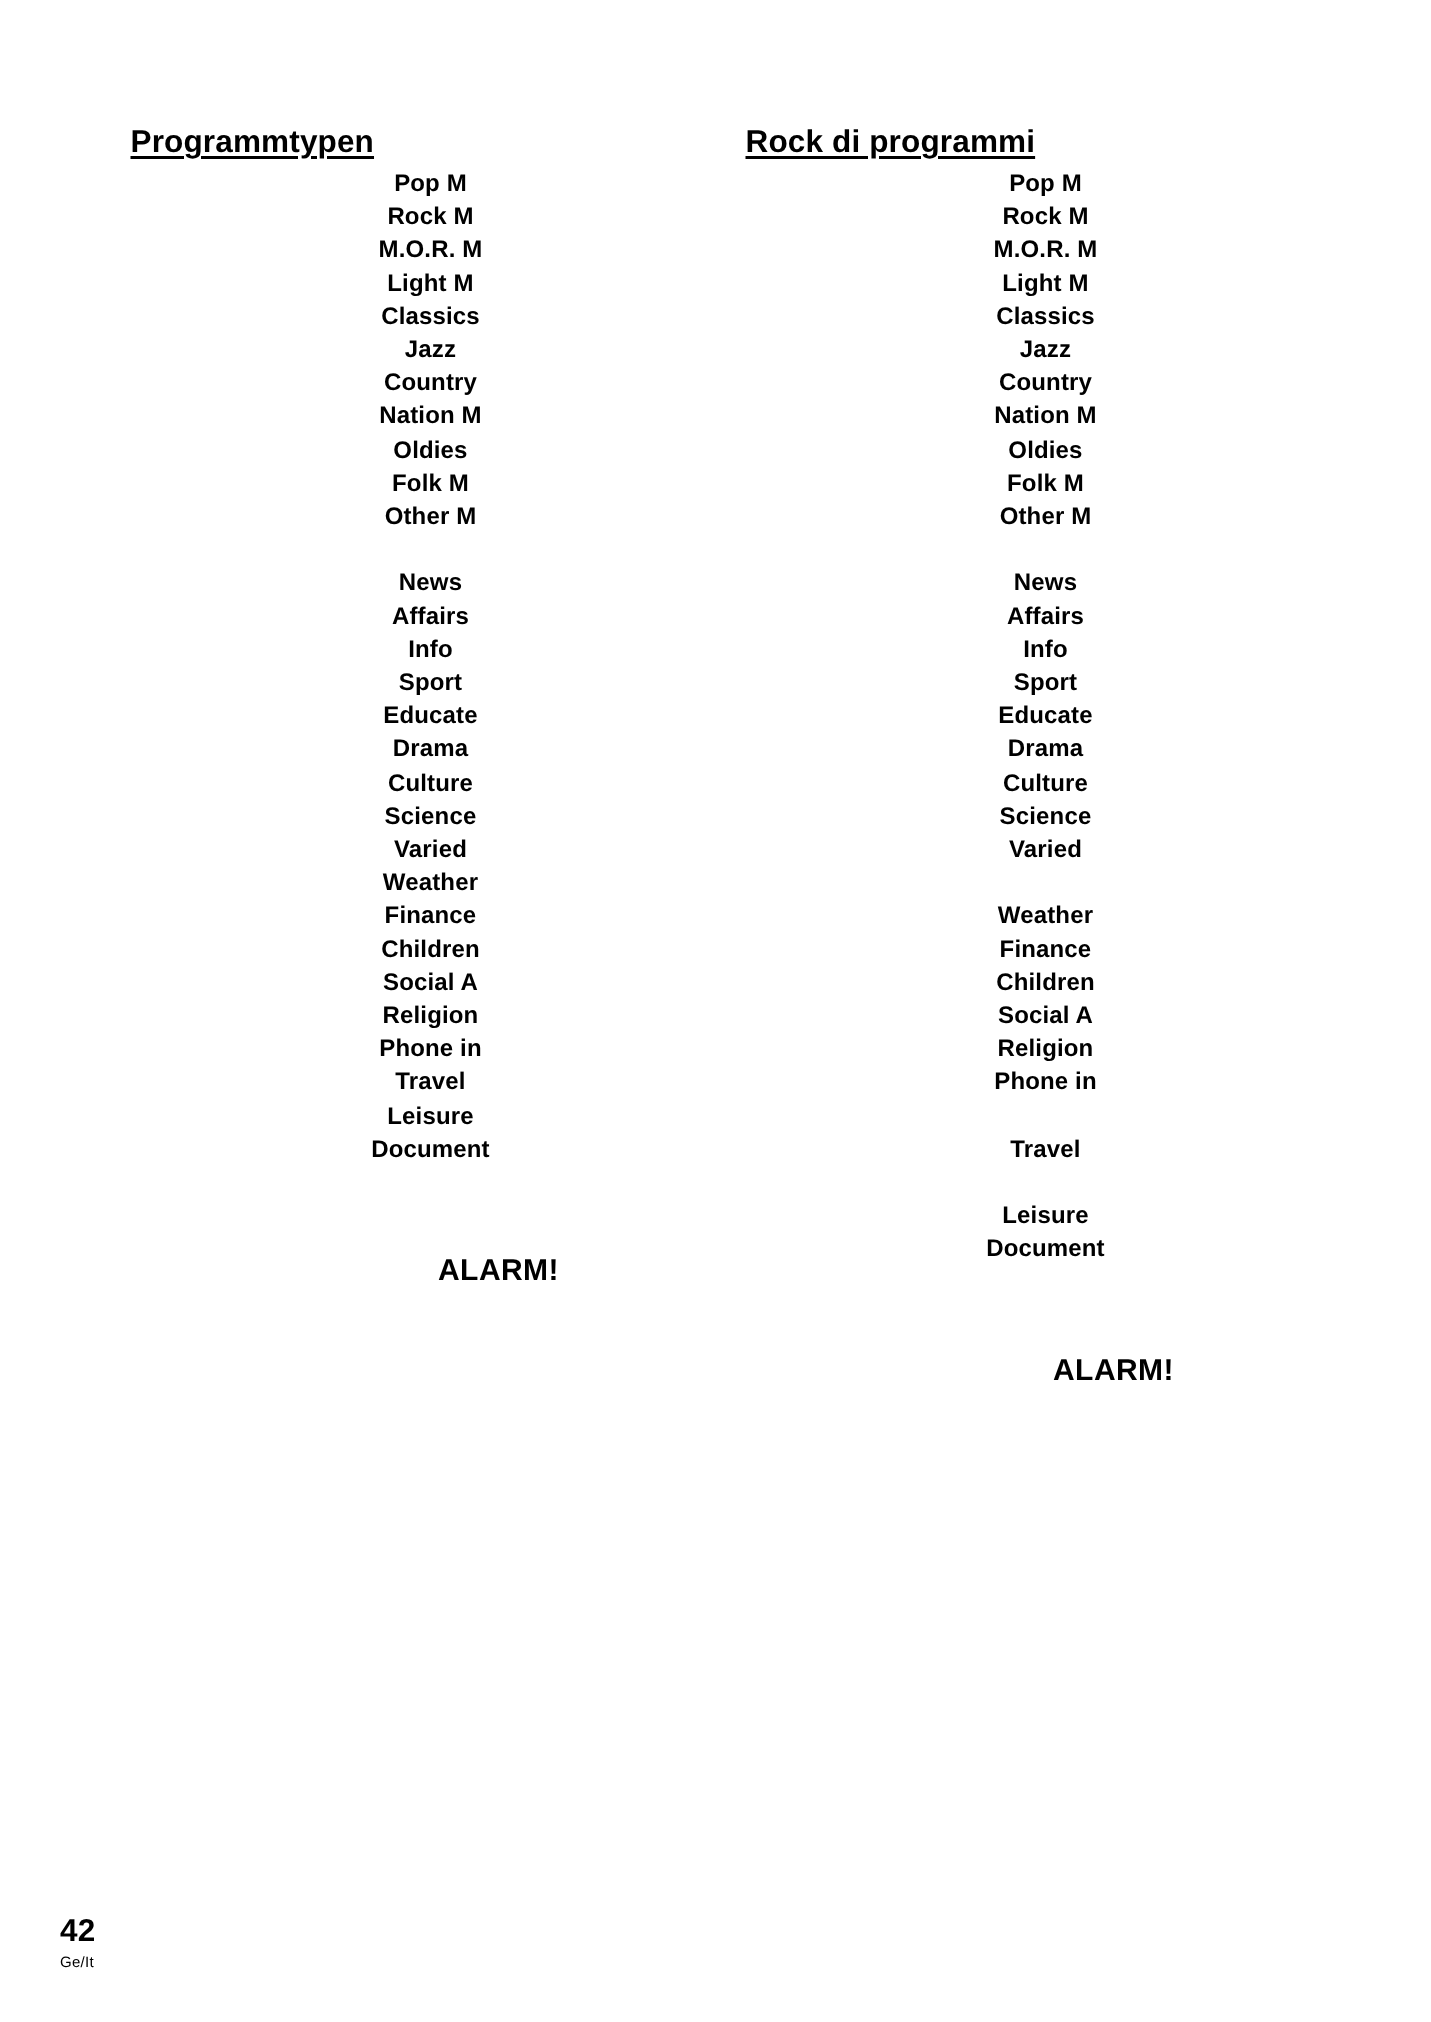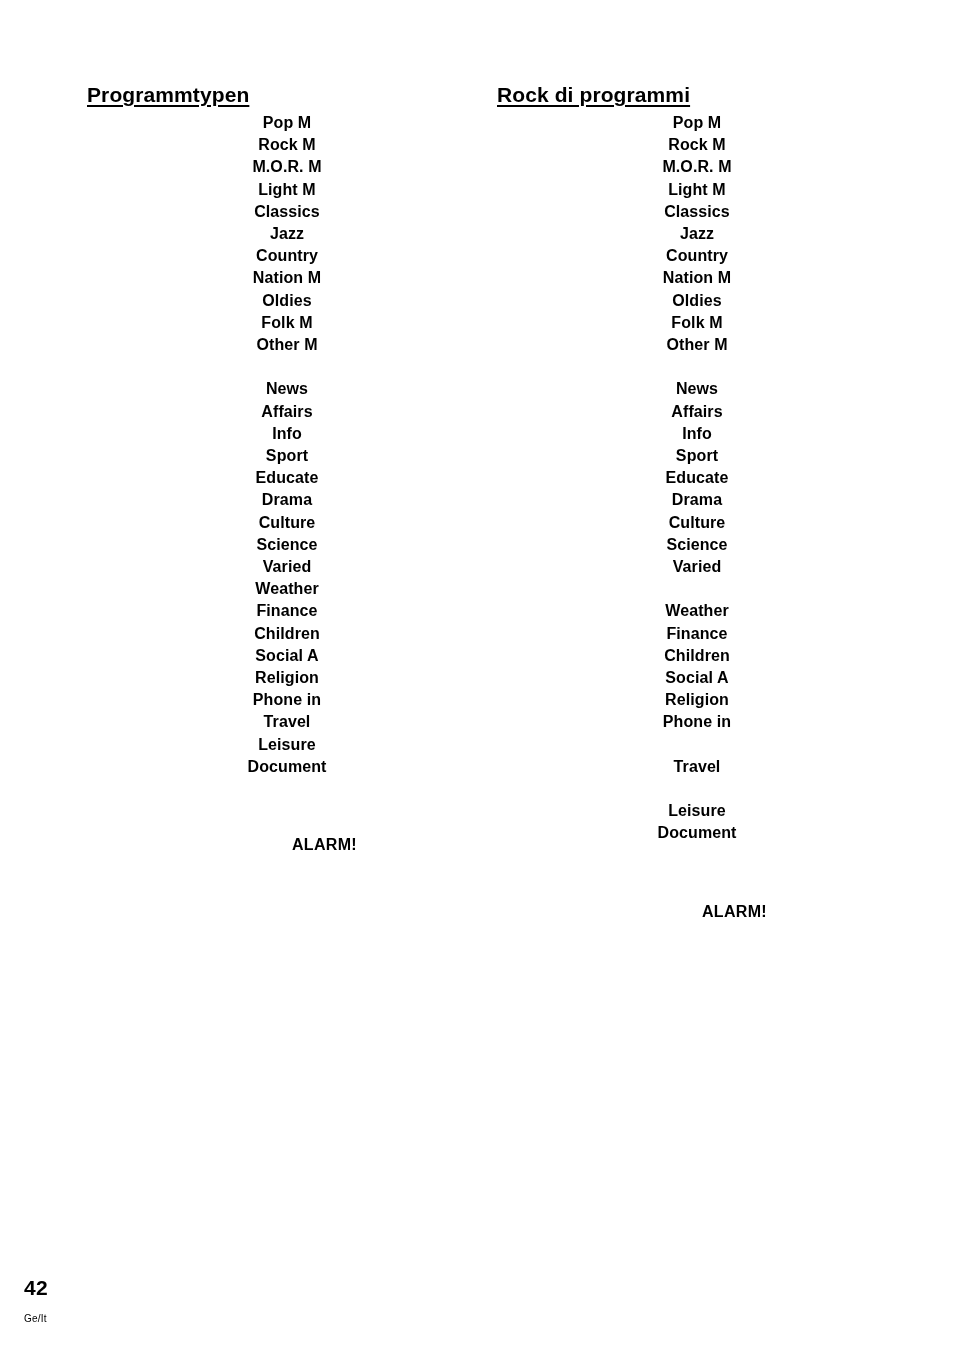--- a/index.html
+++ b/index.html
@@ -56,45 +56,45 @@
   }
   
   .list li.spacer {
     height: 22.2px;
     line-height: 22.2px;
   }
 
   
   .alarm {
     position: absolute;
-    font-size: 16px;
+    font-size: 20px;
     font-weight: bold;
     letter-spacing: 0.3px;
     white-space: nowrap;
   }
   .alarm-left  { left: 292px; top: 836px; }
   .alarm-right { left: 702px; top: 903px; }
 
   
   .footer {
     position: absolute;
-    left: 24px;
+    left: 40px;
     top: 1276px;
   }
   .page-number {
     font-size: 21px;
     font-weight: bold;
     line-height: 24px;
     letter-spacing: 0.2px;
   }
   .page-lang {
     font-size: 10px;
     font-weight: normal;
     line-height: 14px;
-    margin-top: 12px;
+    margin-top: 2px;
     letter-spacing: 0.2px;
   }
 </style>
 </head>
 <body>
 
 <div class="page">
 
   <div class="column column-left">
     <div class="col-heading">Programmtypen</div>

